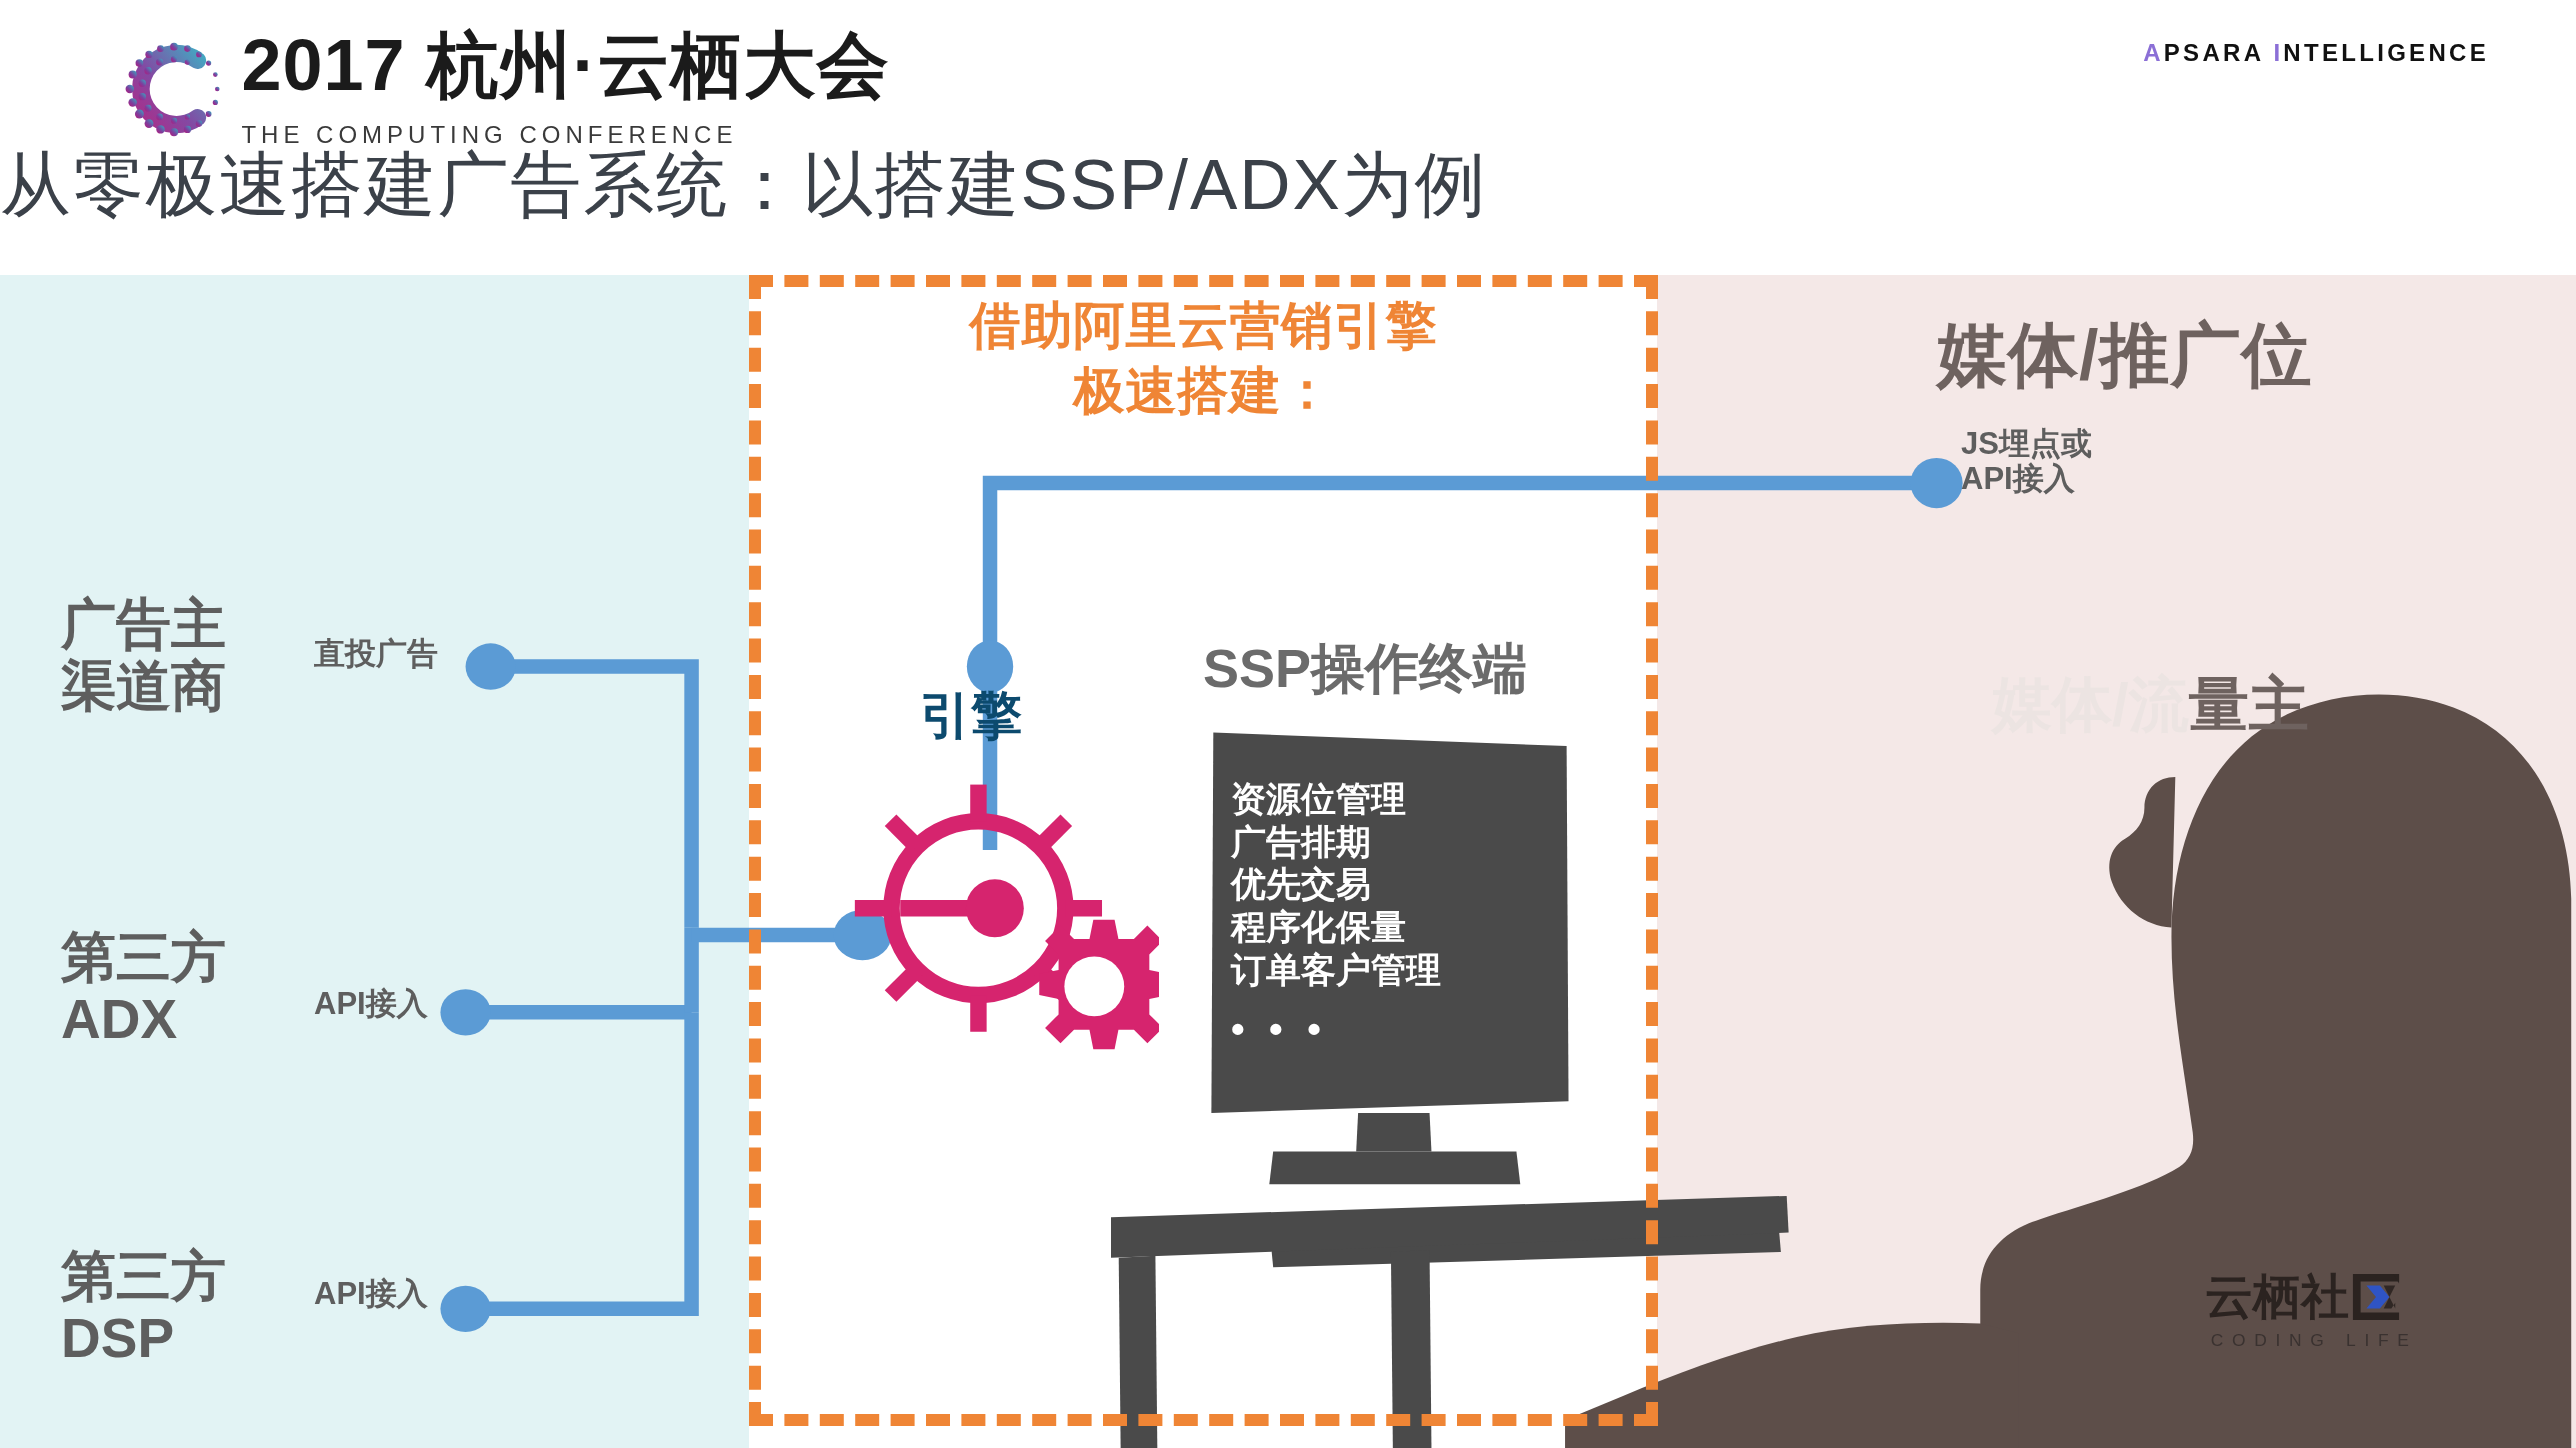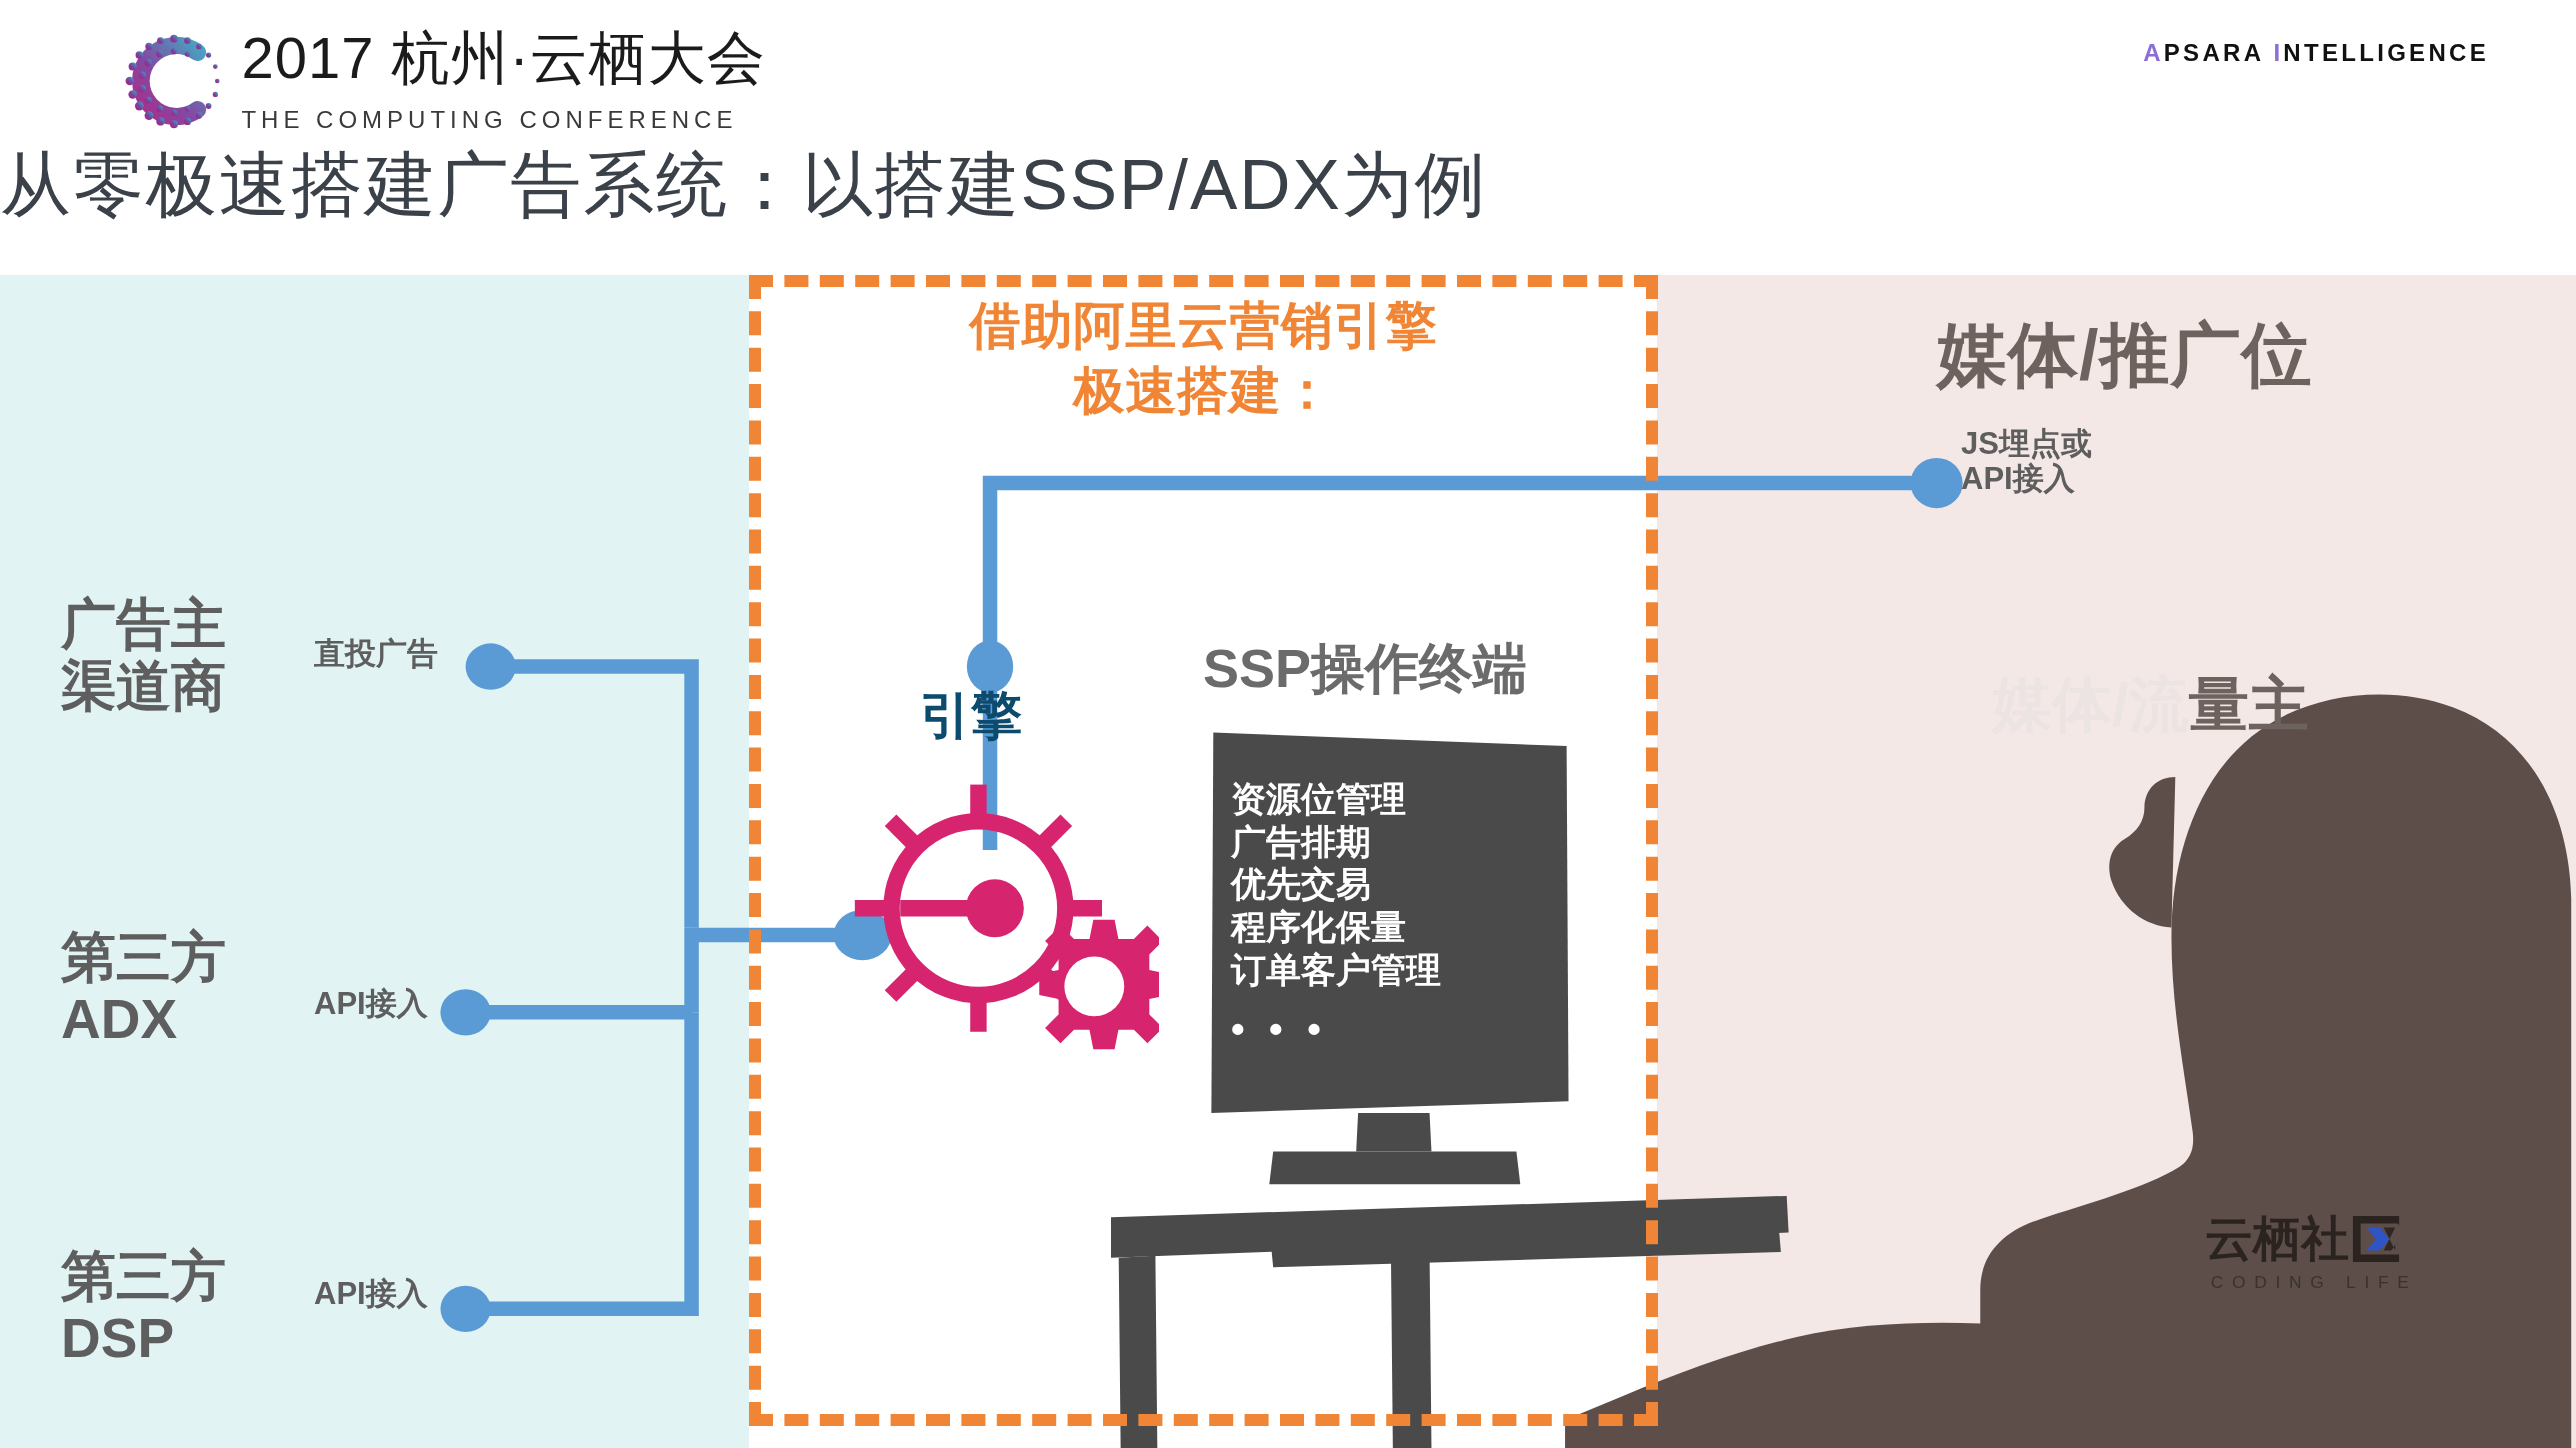--- a/index.html
+++ b/index.html
@@ -7,21 +7,21 @@
        font-family:"Liberation Sans","DejaVu Sans",sans-serif;}
 
   #slide{position:relative;width:2576px;height:1449px;background:#ffffff;overflow:hidden;}
 
   
   #header{position:absolute;left:0;top:0;width:2576px;height:275px;background:#ffffff;z-index:40;}
 
   .logo-wrap{position:absolute;left:124px;top:27px;display:flex;align-items:center;gap:17.4px;}
   .logo-mark{width:100px;height:100px;position:relative;flex:0 0 auto;}
   .logo-txt{display:flex;flex-direction:column;justify-content:center;}
-  .logo-line1{font-size:58px;font-weight:400;color:#1b1b1b;letter-spacing:1px;line-height:1.06;white-space:nowrap;}
+  .logo-line1{font-size:72px;font-weight:700;color:#1b1b1b;letter-spacing:1px;line-height:1.06;white-space:nowrap;}
   .logo-line2{font-size:24px;font-weight:400;color:#3a3a3a;letter-spacing:5px;line-height:1.2;margin-top:18px;white-space:nowrap;}
 
   .brand-wrap{position:absolute;right:87px;top:29px;text-align:center;}
   .brand-cn{font-size:60px;font-weight:700;color:#111;letter-spacing:1.9px;line-height:1;white-space:nowrap;}
   .brand-cn .slash{color:#8b6fd6;font-weight:400;padding:0 4.8px;}
   .brand-en{font-size:24px;font-weight:700;color:#111;letter-spacing:3.3px;line-height:1.1;margin-top:10.6px;white-space:nowrap;}
   .brand-en .pc{color:#8b6fd6;}
 
   #page-title{position:absolute;left:0;top:138px;width:2576px;
               font-size:71px;font-weight:400;color:#3b4149;letter-spacing:1.9px;white-space:nowrap;}
@@ -73,21 +73,21 @@
   
   #person{position:absolute;left:1565px;top:522px;width:1014px;height:927px;z-index:26;}
 
   
   #media-owner{position:absolute;left:1992px;top:665px;z-index:34;
                font-size:60px;font-weight:700;white-space:nowrap;letter-spacing:0px;}
   #media-owner .lit{color:#ece4e2;}
   #media-owner .drk{color:#6e625f;}
 
   
-  #watermark{position:absolute;left:2205px;top:1214px;z-index:36;}
+  #watermark{position:absolute;left:2205px;top:1272px;z-index:36;}
   .wm-row{display:flex;align-items:center;}
   .wm-cn{font-size:48px;font-weight:700;color:#2b2320;letter-spacing:0px;line-height:1;}
   .wm-box{position:relative;width:50px;height:50px;margin-left:1.9px;}
   .wm-en{font-size:17.4px;font-weight:400;color:#3a3230;letter-spacing:8.7px;margin-top:7.7px;margin-left:5.8px;}
 </style>
 </head>
 <body>
 
 <div id="slide">
 

